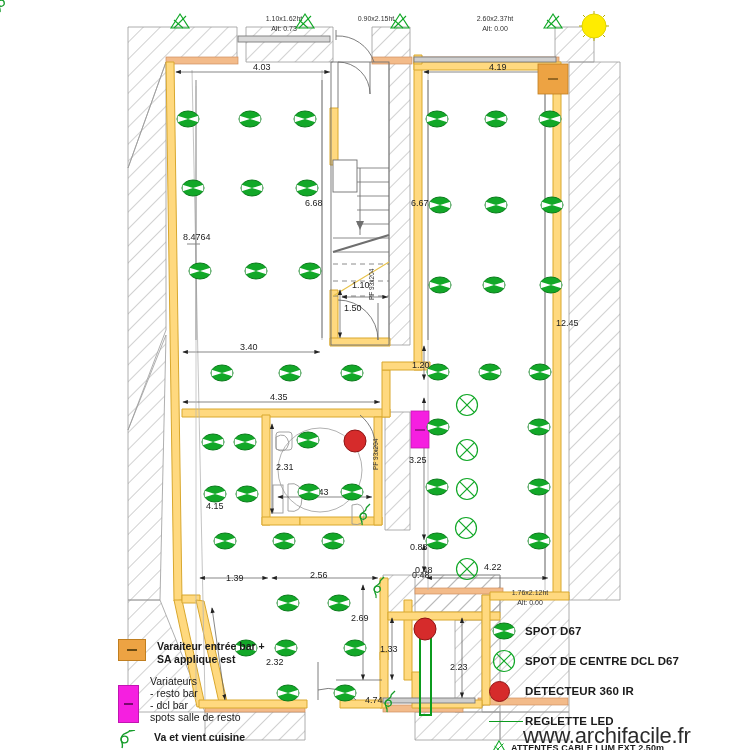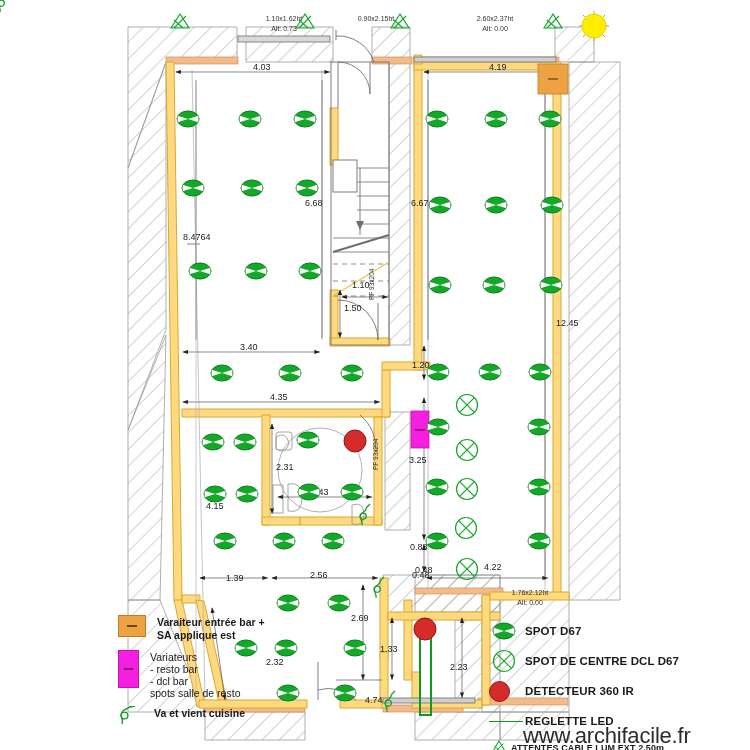--- a/index.html
+++ b/index.html
@@ -3,21 +3,21 @@
 <meta charset="utf-8">
 <title>Plan</title>
 <style>
   html,body{margin:0;padding:0;background:#ffffff;}
   body{width:750px;height:750px;overflow:hidden;
        font-family:"Liberation Sans", sans-serif;color:#1a1a1a;}
   #stage{position:relative;width:682px;height:750px;background:#fff;}
   #plan{position:absolute;left:0;top:0;width:750px;height:750px;}
 
   
-  .legend-left{position:absolute;left:118px;top:615px;width:250px;}
+  .legend-left{position:absolute;left:118px;top:639px;width:250px;}
   .lg-row{display:flex;align-items:flex-start;margin-bottom:7px;}
   .lg-swatch{flex:0 0 auto;margin-right:11px;}
   .sw-orange{width:26px;height:20px;background:#eda343;border:1px solid #c07e1f;position:relative;}
   .sw-orange:after{content:"";position:absolute;left:8px;top:9px;width:10px;height:2px;background:#6a4a12;}
   .sw-magenta{width:19px;height:36px;background:#f51fe0;border:1px solid #c214b2;position:relative;}
   .sw-magenta:after{content:"";position:absolute;left:5px;top:17px;width:9px;height:2px;background:#7a0a6f;}
   .lg-txt{font-size:10.5px;line-height:12.5px;font-weight:bold;padding-top:1px;}
   .lg-txt.thin{font-weight:normal;font-size:10.5px;line-height:12px;}
   .vv-row{display:flex;align-items:flex-start;margin-top:0;}
   .vv-ico{width:30px;height:20px;margin-right:6px;}
@@ -403,21 +403,21 @@
   <div class="legend-left">
 
     <div class="lg-row">
       <div class="lg-swatch sw-orange"></div>
       <div class="lg-txt">
         <div>Varaiteur entrée bar +</div>
         <div>SA applique est</div>
       </div>
     </div>
 
-    <div class="lg-row" style="margin-top:9px;">
+    <div class="lg-row" style="margin-top:9px;align-items:flex-end;">
       <div class="lg-swatch sw-magenta"></div>
       <div class="lg-txt thin">
         <div>Variateurs</div>
         <div>- resto bar</div>
         <div>- dcl bar</div>
         <div>spots salle de resto</div>
       </div>
     </div>
 
     <div class="vv-row">

